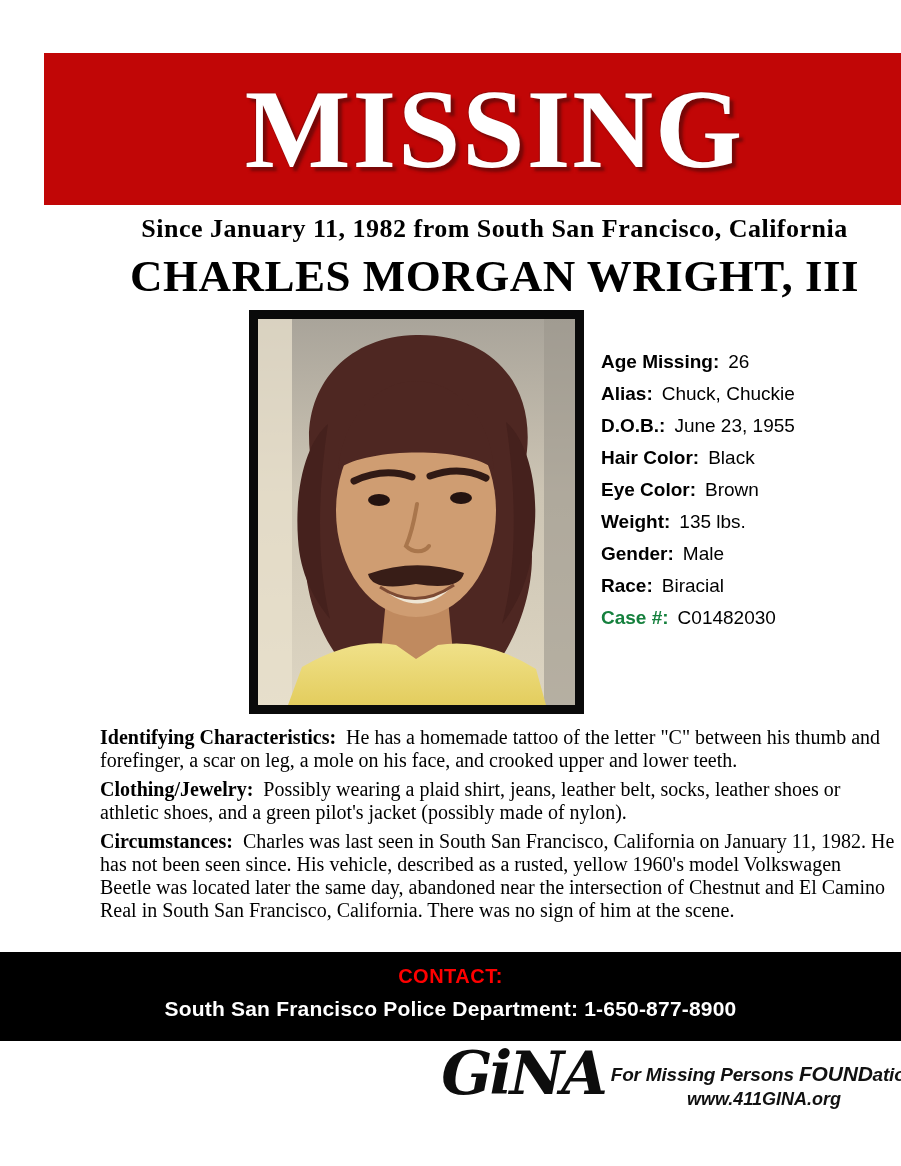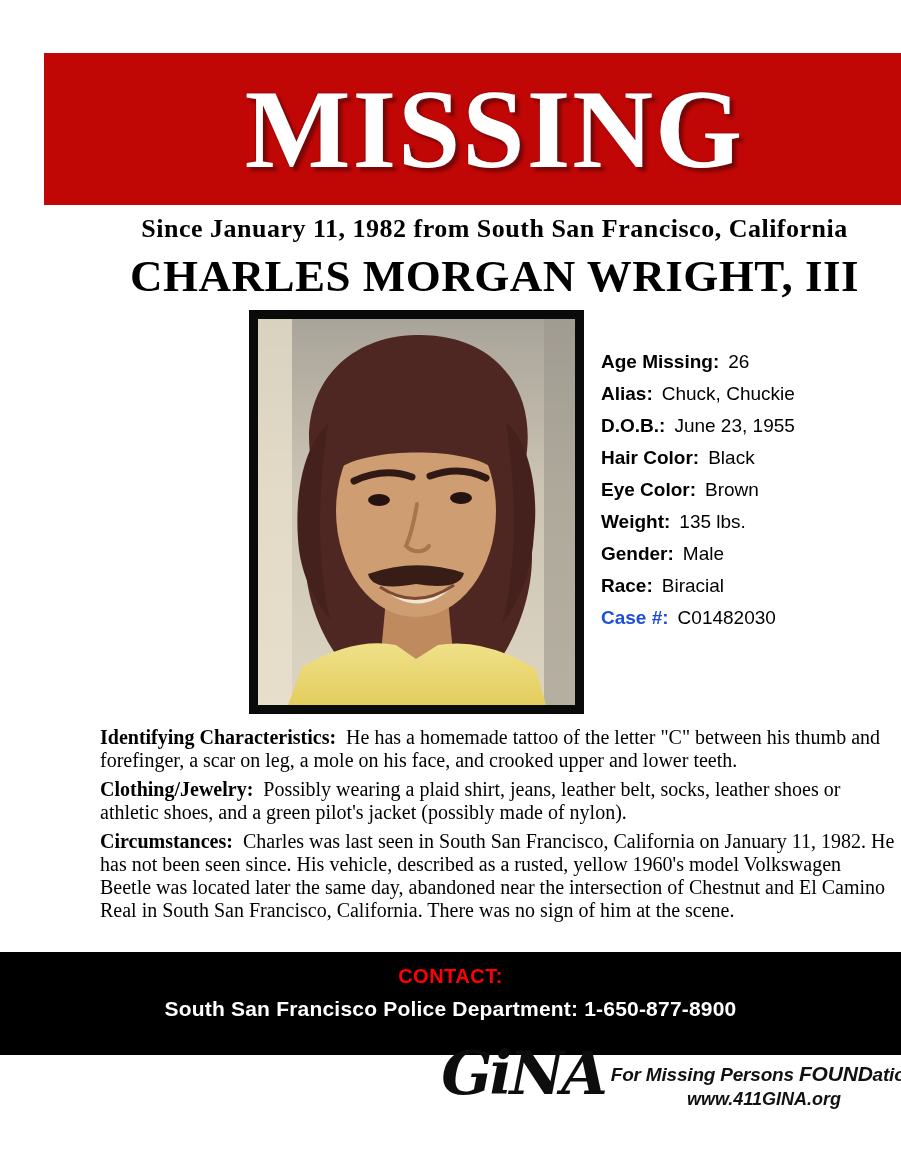--- a/index.html
+++ b/index.html
@@ -66,39 +66,39 @@
     font-family:"Liberation Sans", sans-serif;
     font-size:19px;
   }
   .detail-row{
     height:32px;
     display:flex;
     align-items:center;
     white-space:nowrap;
   }
   .dlabel{font-weight:bold;color:#000;margin-right:9px;}
-  .detail-row.case .dlabel{color:#1d4ed8;}
+  .detail-row.case .dlabel{color:#15803d;}
   .dvalue{color:#000;}
   
   .paragraphs{
     margin:12px 53px 0 56px;
     width:795px;
     font-size:20px;
     line-height:23px;
     color:#000;
   }
   .paragraphs p{margin:0 0 0 0;padding:0;}
   .paragraphs p + p{margin-top:6px;}
   .plabel{font-weight:bold;}
   .plabel::after{content:"\00a0\00a0";}
   
   .footer{
     position:absolute;
     left:0;top:952px;
-    width:901px;height:103px;
+    width:901px;height:89px;
     background:#000000;
     text-align:center;
     font-family:"Liberation Sans", sans-serif;
   }
   .contact-label{
     margin-top:13px;
     font-weight:bold;
     font-size:20px;
     color:#ff0000;
     letter-spacing:0.5px;

